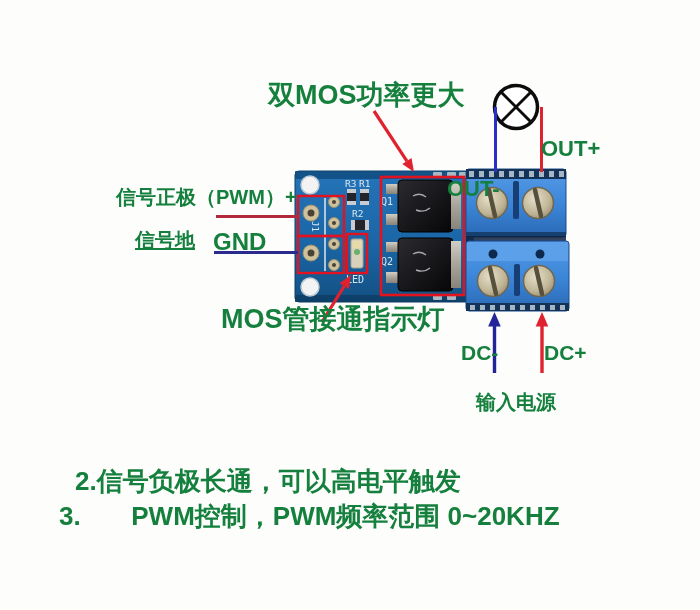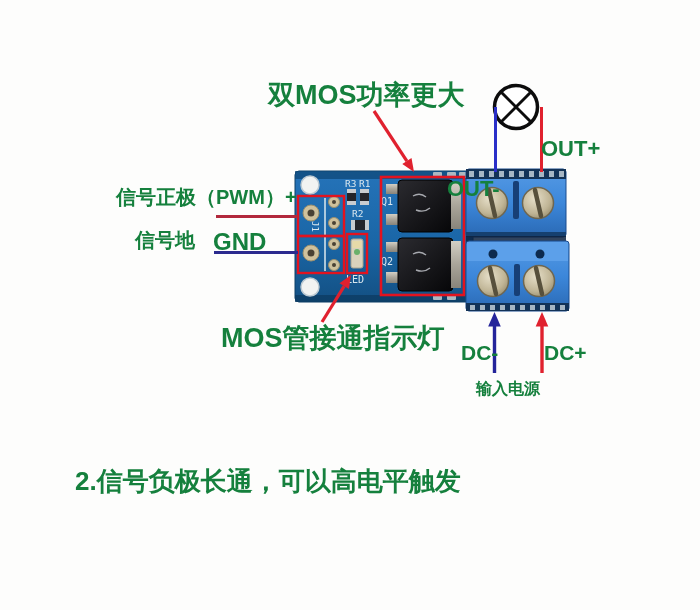--- a/index.html
+++ b/index.html
@@ -208,24 +208,25 @@
       <line x1="542" y1="373" x2="542" y2="325" stroke="#e0212e" stroke-width="3.4"></line>
       <polygon points="542,312 535.7,326.5 548.3,326.5" fill="#e0212e"></polygon>
     </g>
 
     <line x1="216" y1="216.5" x2="298" y2="216.5" stroke="#b2293c" stroke-width="3"></line>
     <line x1="214" y1="252.5" x2="298" y2="252.5" stroke="#2b2a8e" stroke-width="3"></line>
   </svg>
 
   <div class="label" style="left:268px;top:81px;font-size:27px;">双MOS功率更大</div>
   <div class="label" style="left:116px;top:187px;font-size:20px;">信号正极（PWM）+</div>
-  <div class="label" style="left:135px;top:230px;font-size:20px;">信号地</div>
+  <div class="label" style="left:135px;top:230px;font-size:20px;text-decoration:underline;">信号地</div>
   <div class="label lat" style="left:213px;top:229px;font-size:24px;">GND</div>
   <div class="label lat" style="left:447px;top:137px;font-size:22px;margin-top:40px;">OUT-</div>
   <div class="label lat" style="left:541px;top:137px;font-size:22px;">OUT+</div>
-  <div class="label" style="left:221px;top:324px;font-size:27px;">MOS管接通指示灯</div>
+  <div class="label" style="left:221px;top:305px;font-size:27px;">MOS管接通指示灯</div>
   <div class="label lat" style="left:461px;top:342px;font-size:21px;">DC-</div>
   <div class="label lat" style="left:544px;top:342px;font-size:21px;">DC+</div>
-  <div class="label" style="left:476px;top:380px;font-size:16px;">输入电源</div>
+  <div class="label" style="left:476px;top:392px;font-size:20px;">输入电源</div>
 
   <div class="label" style="left:59px;top:467px;font-size:26px;margin-left:16px;">2.信号负极长通，可以高电平触发</div>
+  <div class="label" style="left:59px;top:502px;font-size:26px;">3.       PWM控制，PWM频率范围 0~20KHZ</div>
 
 </div>
 
 </body></html>

